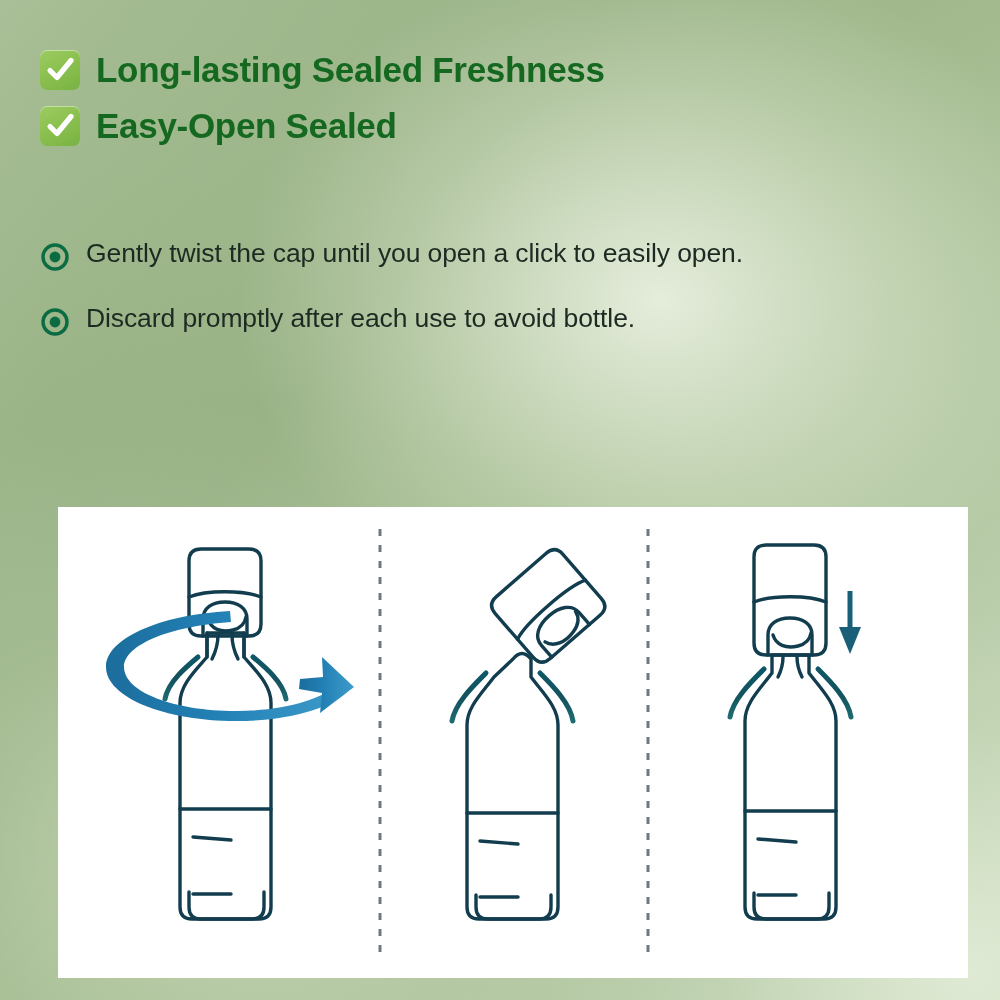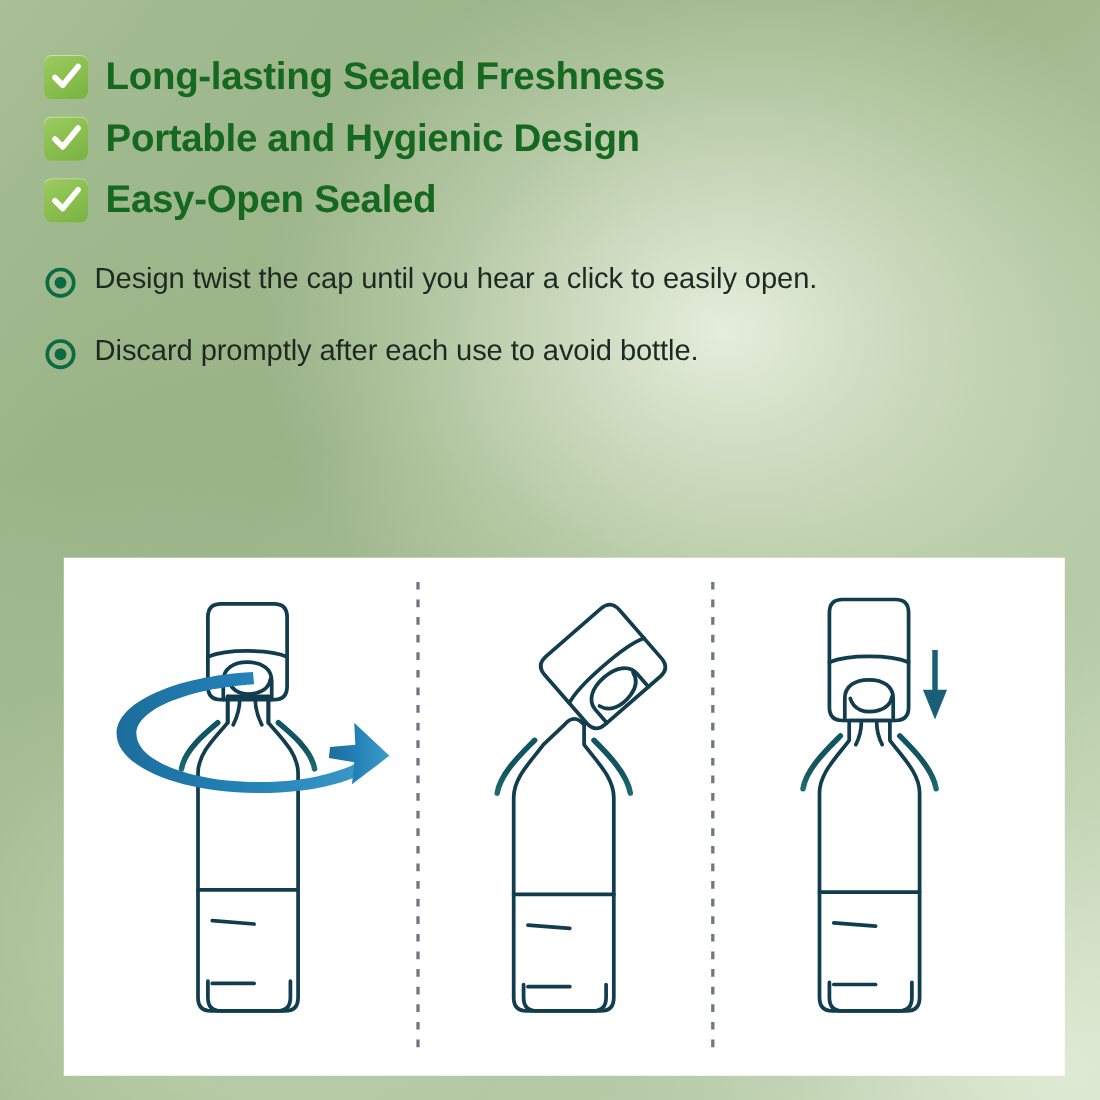--- a/index.html
+++ b/index.html
@@ -100,28 +100,20 @@
 
     <div class="feature-row">
       <span class="check-box">
         <svg width="40" height="40" viewBox="0 0 40 40">
           <path d="M10 20.5 L17 27.5 L31 10.5" fill="none" stroke="#ffffff" stroke-width="5.2" stroke-linecap="round" stroke-linejoin="round"></path>
         </svg>
       </span>
       <span class="feature-label">Long-lasting Sealed Freshness</span>
     </div>
 
-    <div class="feature-row">
-      <span class="check-box">
-        <svg width="40" height="40" viewBox="0 0 40 40">
-          <path d="M10 20.5 L17 27.5 L31 10.5" fill="none" stroke="#ffffff" stroke-width="5.2" stroke-linecap="round" stroke-linejoin="round"></path>
-        </svg>
-      </span>
-      <span class="feature-label">Portable and Hygienic Design</span>
-    </div>
 
     <div class="feature-row">
       <span class="check-box">
         <svg width="40" height="40" viewBox="0 0 40 40">
           <path d="M10 20.5 L17 27.5 L31 10.5" fill="none" stroke="#ffffff" stroke-width="5.2" stroke-linecap="round" stroke-linejoin="round"></path>
         </svg>
       </span>
       <span class="feature-label">Easy-Open Sealed</span>
     </div>
 
@@ -129,21 +121,21 @@
 
   <div class="steps">
 
     <div class="step-row">
       <span class="dot-icon">
         <svg width="30" height="30" viewBox="0 0 30 30">
           <circle cx="15" cy="15" r="12" fill="none" stroke="#0b6b43" stroke-width="3.4"></circle>
           <circle cx="15" cy="15" r="5.4" fill="#0b6b43"></circle>
         </svg>
       </span>
-      <span class="step-text">Design twist the cap until you hear a click to easily open.</span>
+      <span class="step-text">Gently twist the cap until you open a click to easily open.</span>
     </div>
 
 
     <div class="step-row">
       <span class="dot-icon">
         <svg width="30" height="30" viewBox="0 0 30 30">
           <circle cx="15" cy="15" r="12" fill="none" stroke="#0b6b43" stroke-width="3.4"></circle>
           <circle cx="15" cy="15" r="5.4" fill="#0b6b43"></circle>
         </svg>
       </span>

